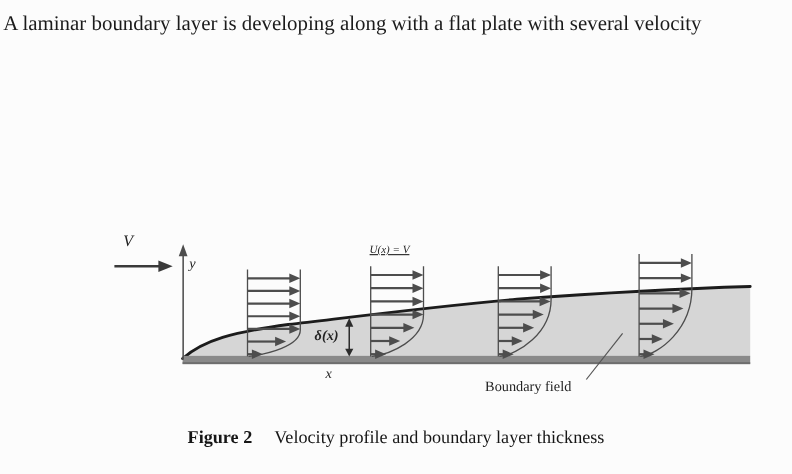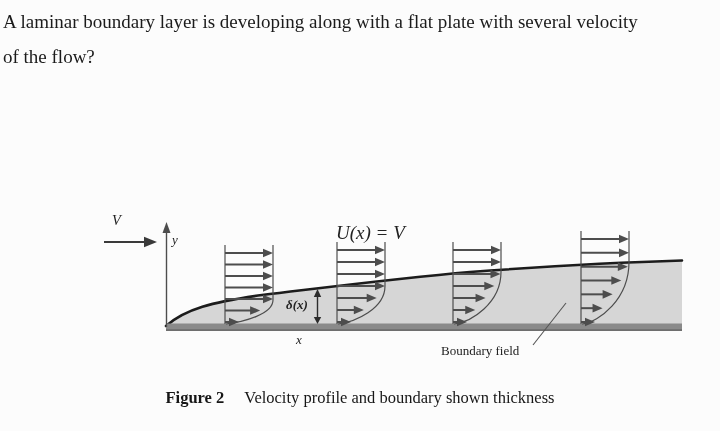--- a/index.html
+++ b/index.html
@@ -27,21 +27,20 @@
     font-size:16.5px;color:#161616;
   }
   .caption .cap-label{font-weight:bold;}
   svg{position:absolute;left:0;top:0;}
 </style>
 </head>
 <body>
 
 <div class="problem" id="problem-text">
     <div class="line"><span>A laminar boundary layer is developing along with a flat plate with several velocity</span></div>
-    <div class="line"><span>of the flow?</span></div>
   </div>
 
 <div class="fig-wrap">
   <svg id="diagram" width="720" height="431" viewBox="0 0 720 431">
       <path d="M166,326 C185,309 212,302 262,295 C330,287 400,278 470,272 C545,266.5 615,262.5 682,260.5 L682,324 L166,324 Z" fill="#d6d6d6" stroke="none"></path>
       <path d="M166,326 C185,309 212,302 262,295 C330,287 400,278 470,272 C545,266.5 615,262.5 682,260.5" fill="none" stroke="#1c1c1c" stroke-width="2.6" stroke-linecap="round"></path>
       <rect x="166" y="323.5" width="516" height="7.5" fill="#8a8a8a"></rect>
       <rect x="166" y="329.2" width="516" height="1.8" fill="#6e6e6e"></rect>
       <line x1="166.5" y1="327" x2="166.5" y2="228" stroke="#4d4d4d" stroke-width="1.4"></line>
       <polygon points="162.5,233 166.5,222 170.5,233" fill="#4d4d4d"></polygon>
@@ -112,22 +111,22 @@
       <line x1="581" y1="322" x2="586" y2="322" stroke="#4d4d4d" stroke-width="2"></line>
       <polygon points="585,317.7 595,322 585,326.3" fill="#4d4d4d"></polygon>
       <line x1="317.5" y1="294" x2="317.5" y2="321" stroke="#2c2c2c" stroke-width="1.4"></line>
       <polygon points="313.8,297 317.5,289 321.2,297" fill="#2c2c2c"></polygon>
       <polygon points="313.8,317 317.5,324 321.2,317" fill="#2c2c2c"></polygon>
       <line x1="533" y1="345" x2="566" y2="303" stroke="#555" stroke-width="1.1"></line>
     </svg>
 
   <div class="fig-label ital" style="left:112px;top:213px;font-size:14.5px;">V</div>
   <div class="fig-label ital" style="left:172px;top:233px;">y</div>
-  <div class="fig-label ital" style="left:336px;top:223px;font-size:19px;">U(x) = V</div>
+  <div class="fig-label ital" style="left:336px;top:223px;font-size:10px;text-decoration:underline;">U(x) = V</div>
   <div class="fig-label ital" style="left:286px;top:298px;font-weight:bold;">δ(x)</div>
   <div class="fig-label ital" style="left:296px;top:333px;">x</div>
   <div class="fig-label" style="left:441px;top:344px;">Boundary field</div>
 </div>
 
 <div class="caption">
   <span class="cap-label">Figure 2</span>
-  <span class="cap-text">Velocity profile and boundary shown thickness</span>
+  <span class="cap-text">Velocity profile and boundary layer thickness</span>
 </div>
 
 </body></html>

